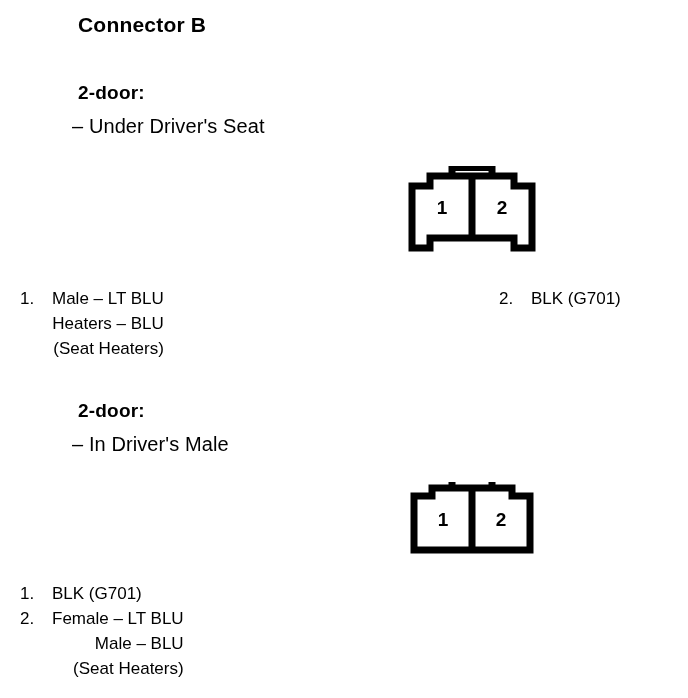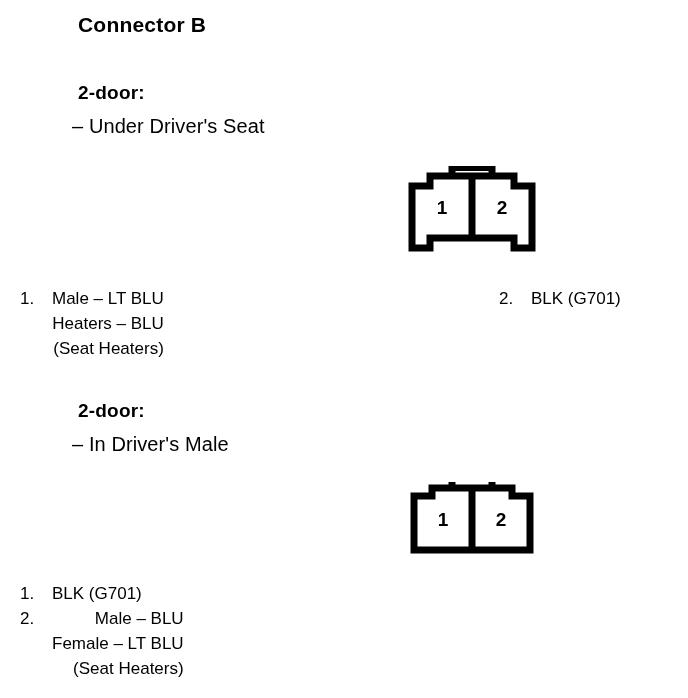--- a/index.html
+++ b/index.html
@@ -181,20 +181,20 @@
   <div class="legend bottom-left">
     <div class="legend-row">
       <span class="legend-num">1.</span>
       <span class="legend-lines">
         <span class="legend-line">BLK (G701)</span>
       </span>
     </div>
     <div class="legend-row">
       <span class="legend-num">2.</span>
       <span class="legend-lines">
+        <span class="legend-line">Female – LT BLU</span>
         <span class="legend-line">Male – BLU</span>
-        <span class="legend-line">Female – LT BLU</span>
         <span class="legend-line">(Seat Heaters)</span>
       </span>
     </div>
   </div>
 
 </div>
 
 </body></html>

